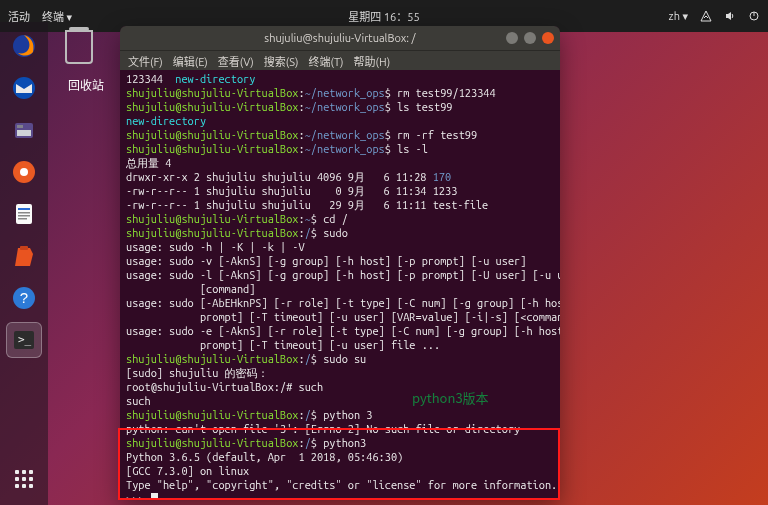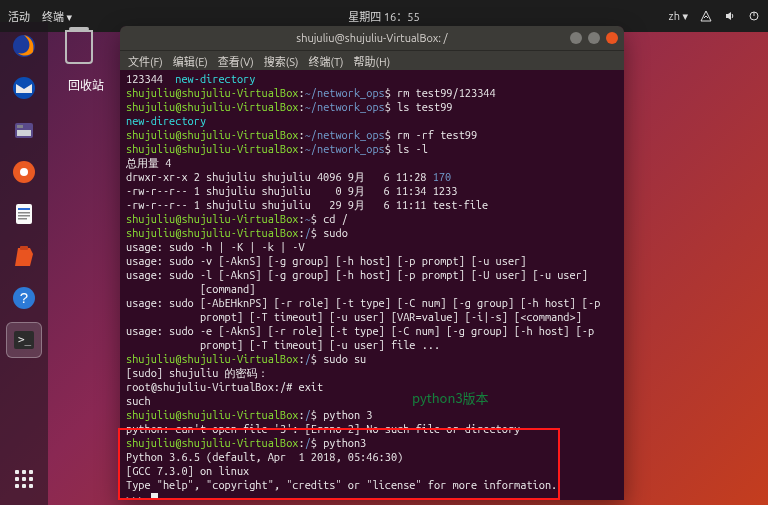--- a/index.html
+++ b/index.html
@@ -34,21 +34,21 @@
 }
 .apps-btn span { background: #eee; border-radius: 1px; }
 .trash { width: 28px; height: 34px; border: 2px solid #bbb; border-radius: 0 0 4px 4px; position: relative; }
 .trash::before { content:""; position:absolute; top:-5px; left:2px; right:2px; height:4px; background:#bbb; border-radius:2px; }
 .desktop-icon {
   position: absolute; left: 58px; top: 30px; width: 56px; text-align: center;
   color: #fff; font-size: 12px;
 }
 .desktop-icon .box { width: 42px; height: 42px; margin: 0 auto 4px; }
 .term-window {
-  position: absolute; left: 120px; top: 26px; width: 504px; height: 474px;
+  position: absolute; left: 120px; top: 26px; width: 440px; height: 474px;
   background: #2c001e; border-radius: 6px 6px 0 0; overflow: hidden;
   display: flex; flex-direction: column;
   box-shadow: 0 8px 24px rgba(0,0,0,0.4);
 }
 .term-titlebar {
   height: 24px; background: #3c3b37; color: #d7d3cf;
   display: flex; align-items: center; justify-content: center;
   font-size: 11px; position: relative;
 }
 .win-controls { position: absolute; right: 6px; display: flex; gap: 6px; }
@@ -209,21 +209,21 @@
 <span class="w">usage: sudo -h | -K | -k | -V</span>
 <span class="w">usage: sudo -v [-AknS] [-g group] [-h host] [-p prompt] [-u user]</span>
 <span class="w">usage: sudo -l [-AknS] [-g group] [-h host] [-p prompt] [-U user] [-u user]</span>
 <span class="w">            [command]</span>
 <span class="w">usage: sudo [-AbEHknPS] [-r role] [-t type] [-C num] [-g group] [-h host] [-p</span>
 <span class="w">            prompt] [-T timeout] [-u user] [VAR=value] [-i|-s] [&lt;command&gt;]</span>
 <span class="w">usage: sudo -e [-AknS] [-r role] [-t type] [-C num] [-g group] [-h host] [-p</span>
 <span class="w">            prompt] [-T timeout] [-u user] file ...</span>
 <span class="u">shujuliu@shujuliu-VirtualBox</span><span class="w">:</span><span class="p">/</span><span class="w">$ sudo su</span>
 <span class="w">[sudo] shujuliu 的密码：</span>
-<span class="w">root@shujuliu-VirtualBox:/# exit</span>
+<span class="w">root@shujuliu-VirtualBox:/# such</span>
 <span class="w">such</span>
 <span class="u">shujuliu@shujuliu-VirtualBox</span><span class="w">:</span><span class="p">/</span><span class="w">$ python 3</span>
 <span class="w">python: can't open file '3': [Errno 2] No such file or directory</span>
 <span class="u">shujuliu@shujuliu-VirtualBox</span><span class="w">:</span><span class="p">/</span><span class="w">$ python3</span>
 <span class="w">Python 3.6.5 (default, Apr  1 2018, 05:46:30)</span>
 <span class="w">[GCC 7.3.0] on linux</span>
 <span class="w">Type "help", "copyright", "credits" or "license" for more information.</span>
 <span class="w">&gt;&gt;&gt; </span><span class="cursor"></span>
   </div>
 </div>

